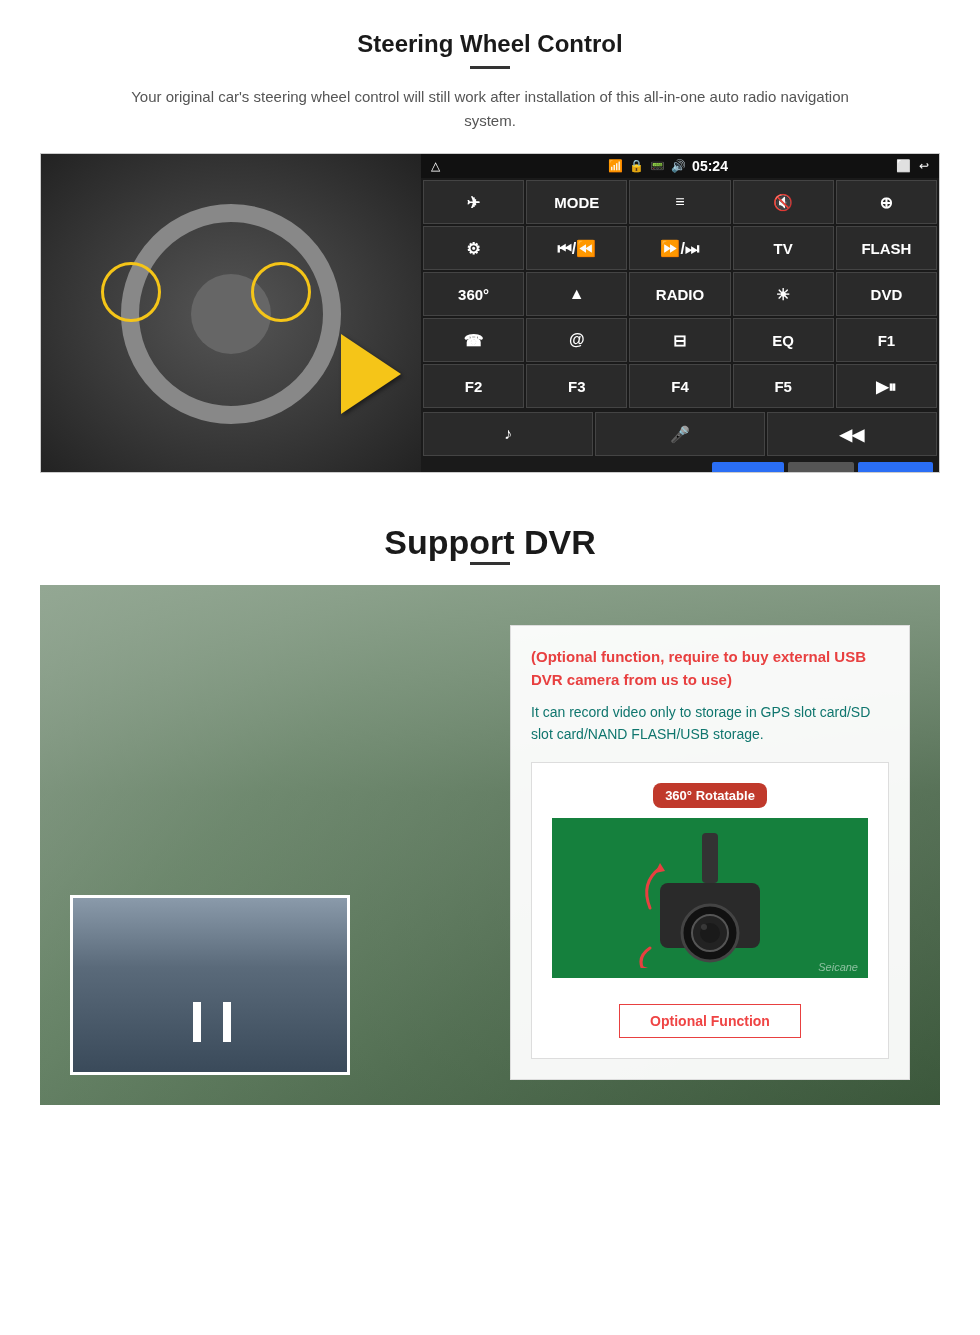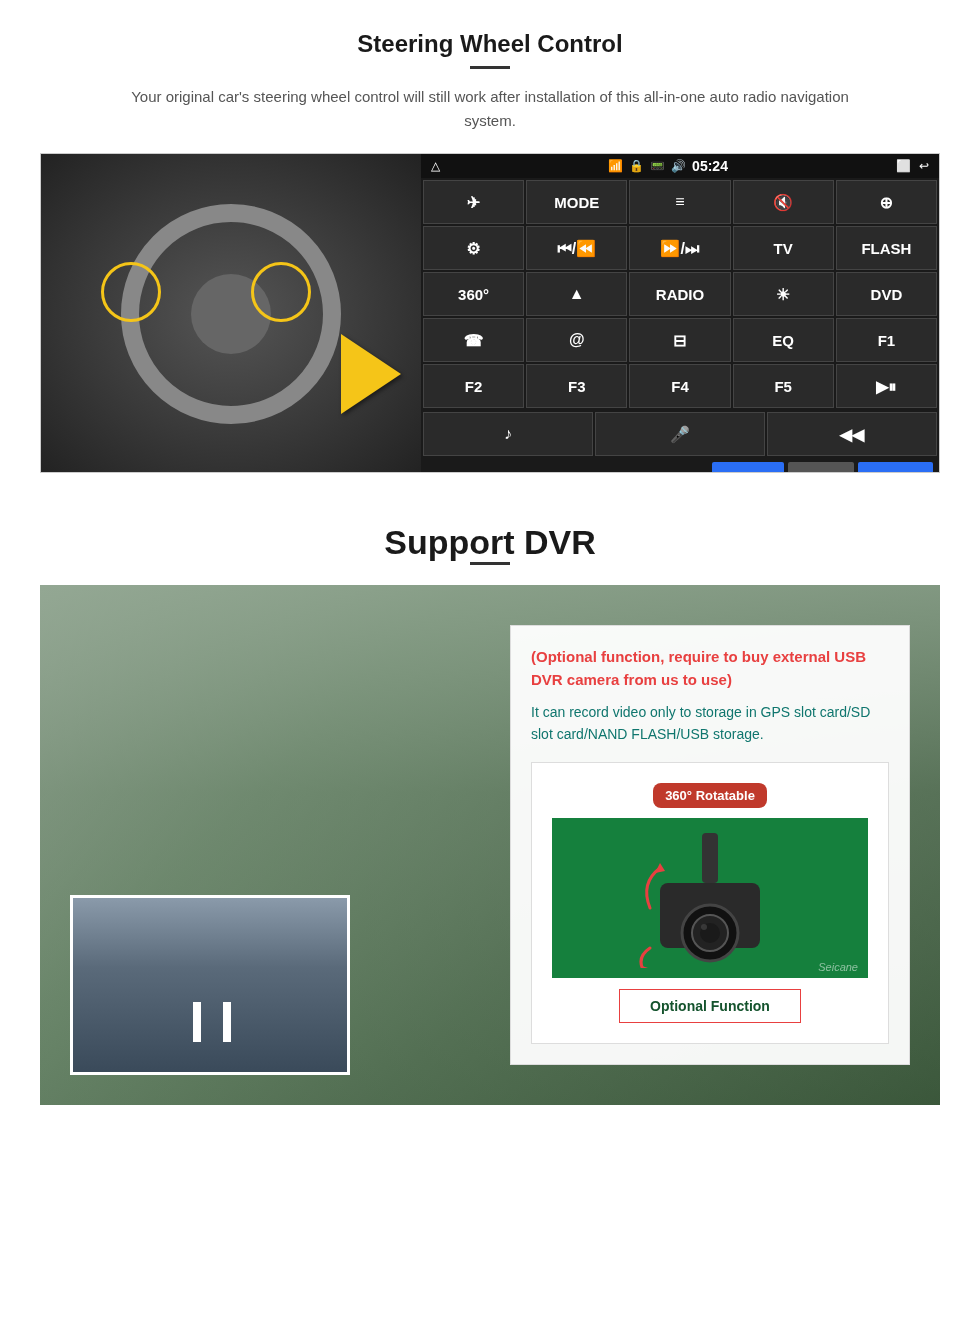--- a/index.html
+++ b/index.html
@@ -294,24 +294,24 @@
     }
     .watermark {
       position: absolute;
       bottom: 5px;
       right: 10px;
       color: rgba(255,255,255,0.5);
       font-size: 11px;
       font-style: italic;
     }
     .optional-function-btn {
-      margin-top: 1px;
+      margin-top: 16px;
       display: inline-block;
       border: 1px solid #e84040;
-      color: #14532d;
+      color: #ef4444;
       padding: 8px 30px;
       font-size: 14px;
       font-weight: bold;
       background: #fff;
       cursor: pointer;
     }
     
     .dvr-small-photo {
       position: absolute;
       bottom: 30px;

